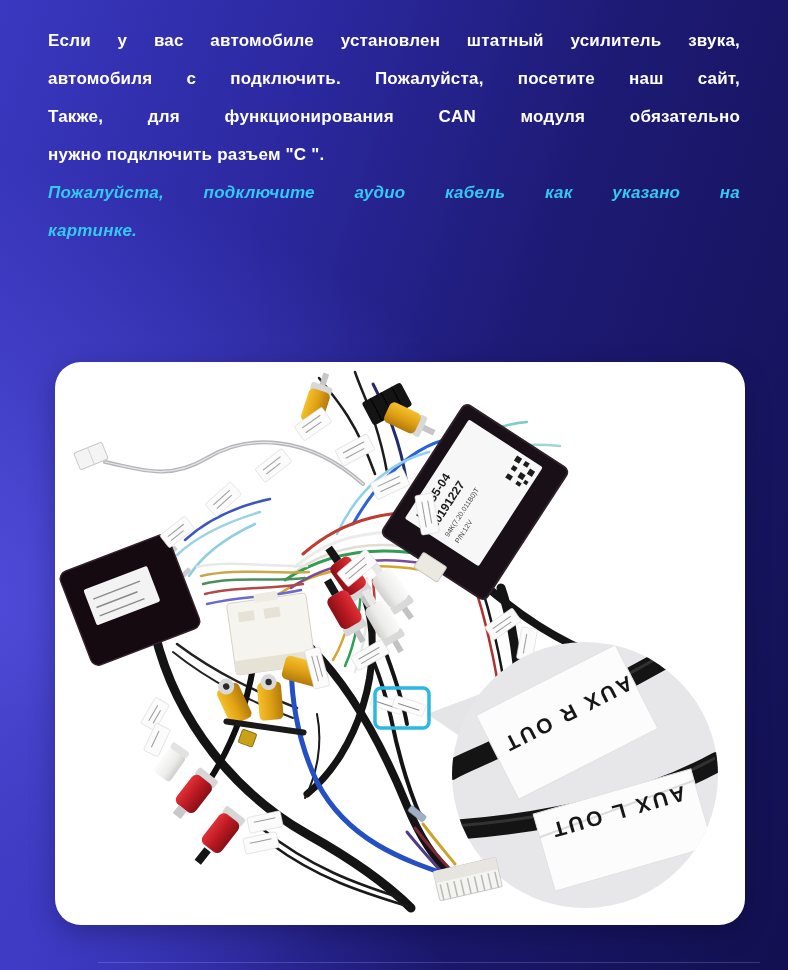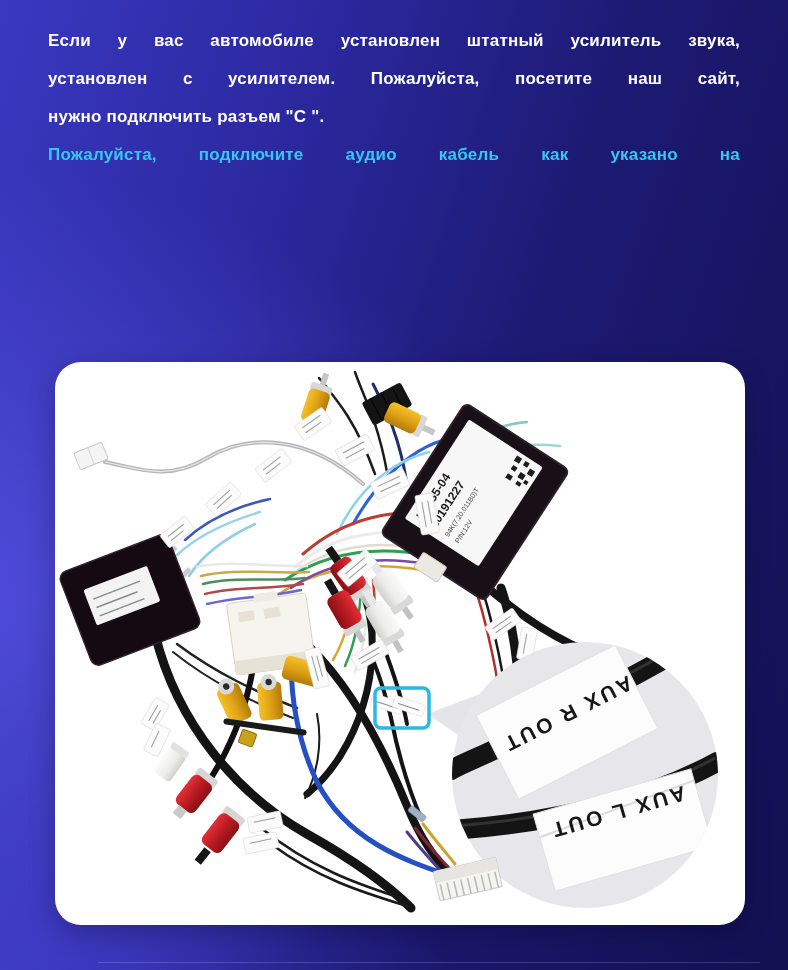--- a/index.html
+++ b/index.html
@@ -7,46 +7,48 @@
     position:relative;width:788px;height:970px;overflow:hidden;
     font-family:"Liberation Sans", sans-serif;
     background:
       radial-gradient(1100px 800px at -8% 62%, rgba(86,82,228,.85) 0%, rgba(86,82,228,0) 55%),
       radial-gradient(820px 540px at 0% 104%, rgba(66,62,208,.8) 0%, rgba(66,62,208,0) 55%),
       linear-gradient(108deg,#3a38c0 0%,#2b289f 30%,#1d1a74 58%,#121050 100%);
   }
   .instructions{position:absolute;left:0;top:0;width:788px;padding:22px 48px 0;box-sizing:border-box;}
   .para{font-weight:bold;font-size:17px;letter-spacing:.2px;}
   .para.white{color:#ffffff;}
-  .para.cyan{color:#35c8f0;}
+  .para.cyan{color:#35c8f0;font-style:italic;}
   .jline{text-align:justify;text-align-last:justify;line-height:38px;height:38px;overflow:hidden;white-space:normal;}
   .jline.last{text-align-last:left;}
   .photo-card{
     position:absolute;left:55px;top:362px;width:690px;height:563px;
     background:#ffffff;border-radius:26px;box-shadow:0 8px 26px rgba(2,2,30,.28);overflow:hidden;
   }
   .photo-card svg{display:block;width:690px;height:563px;}
   .bottom-divider{position:absolute;left:98px;top:962px;width:662px;height:1px;background:rgba(190,195,255,.22);}
   text{font-family:"Liberation Sans", sans-serif;}
 </style>
 </head>
 <body>
 
 <div class="screen">
 
   <div class="instructions">
     <div class="para white">
 
     <div class="jline">Если у вас автомобиле установлен штатный усилитель звука,</div>
-        <div class="jline">установлен с усилителем. Пожалуйста, посетите наш сайт,</div>
+        <div class="jline">автомобиля с подключить. Пожалуйста, посетите наш сайт,</div>
+        <div class="jline">Также, для функционирования CAN модуля обязательно</div>
         <div class="jline last">нужно подключить разъем "C ".</div>
       </div>
     <div class="para cyan">
 
     <div class="jline">Пожалуйста, подключите аудио кабель как указано на</div>
+        <div class="jline last">картинке.</div>
       </div>
   </div>
 
   <div class="photo-card">
     <svg viewBox="0 0 690 563">
       <defs>
         <clipPath id="insetClip">
             <circle cx="530" cy="413" r="133"></circle>
           </clipPath>
         <linearGradient id="gold" x1="0" y1="0" x2="1" y2="0">

